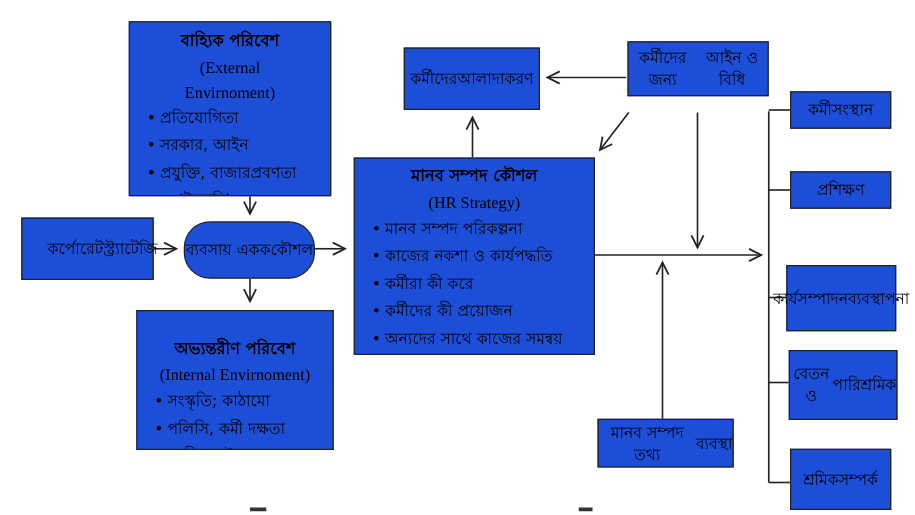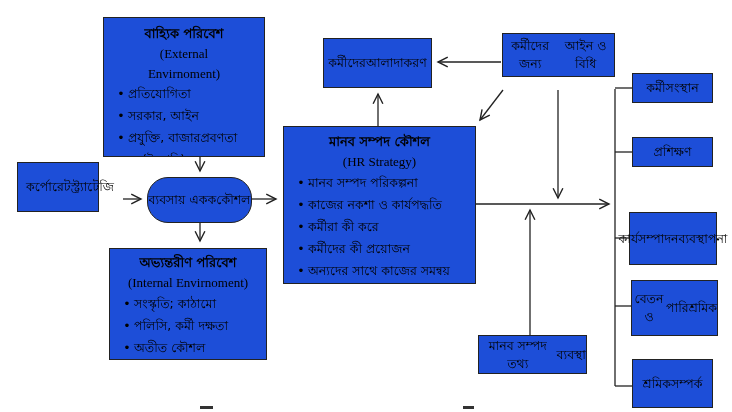--- a/index.html
+++ b/index.html
@@ -84,31 +84,31 @@
       <span class="bdot">•</span>
       <span class="btxt">সরকার, আইন</span>
     </div>
     <div class="brow">
       <span class="bdot">•</span>
       <span class="btxt">প্রযুক্তি, বাজারপ্রবণতা</span>
     </div>
     <div class="clipline">(ইত্যাদি)</div>
   </div>
 
-  <div class="box flexc" style="left:17px; top:162px; width:82px; height:50px;padding-left:24px;">
+  <div class="box flexc" style="left:17px; top:174px; width:106px; height:50px;padding-left:24px;">
     <div>কর্পোরেট</div>
     <div>স্ট্র্যাটেজি</div>
   </div>
 
   <div class="box flexc" style="left:147px; top:177px; width:105px; height:46px;border-radius:21px;">
     <div>ব্যবসায় একক</div>
     <div>কৌশল</div>
   </div>
 
-  <div class="box listbox" style="left:109px; top:248px; width:158px; height:112px; padding-top:3px;">
+  <div class="box listbox" style="left:109px; top:248px; width:158px; height:112px; padding-top:20px;">
     <div class="btitle">অভ্যন্তরীণ পরিবেশ</div>
     <div class="bsub">(Internal Envirnoment)</div>
     <div class="brow">
       <span class="bdot">•</span>
       <span class="btxt">সংস্কৃতি; কাঠামো</span>
     </div>
     <div class="brow">
       <span class="bdot">•</span>
       <span class="btxt">পলিসি, কর্মী দক্ষতা</span>
     </div>

